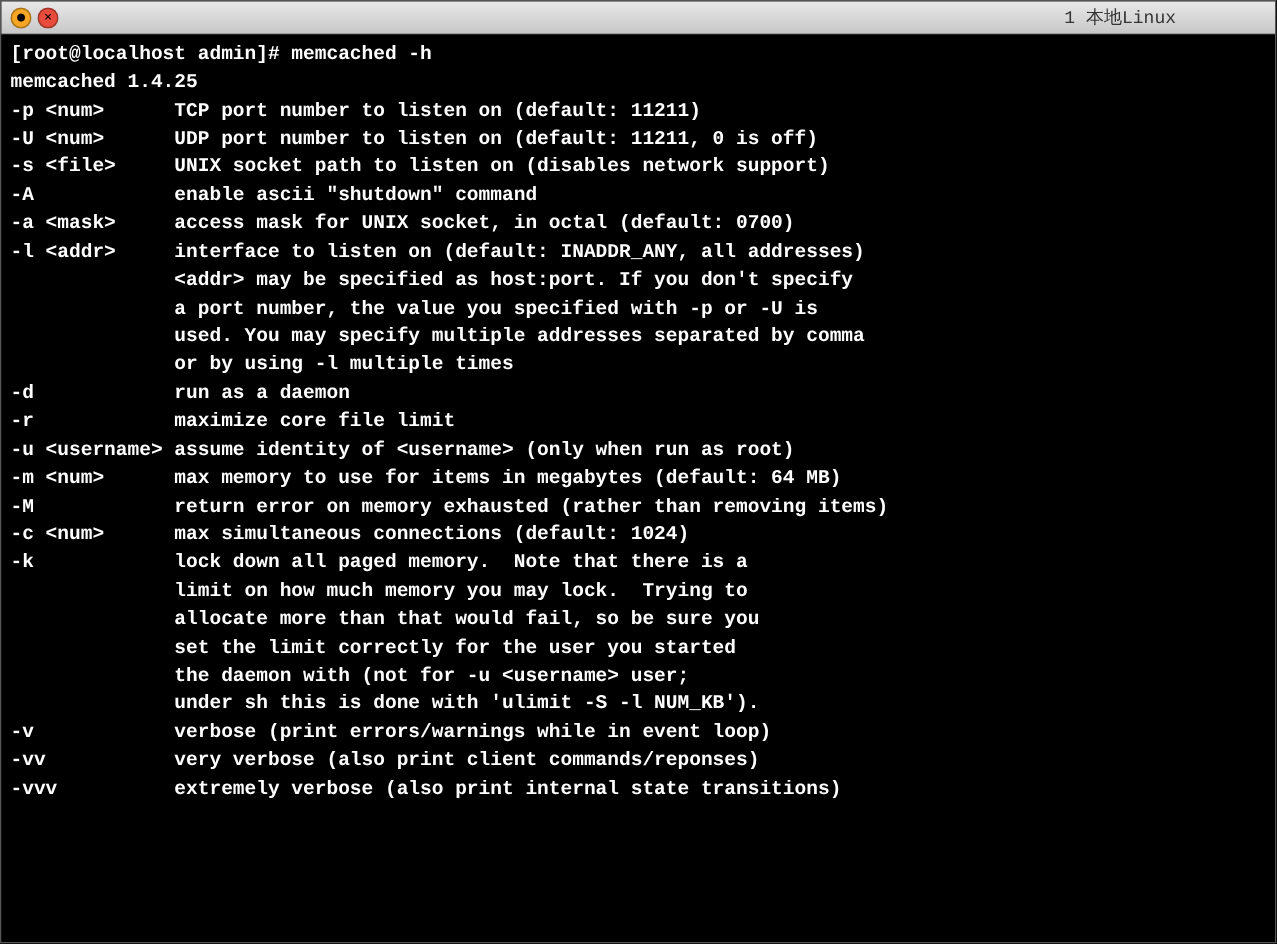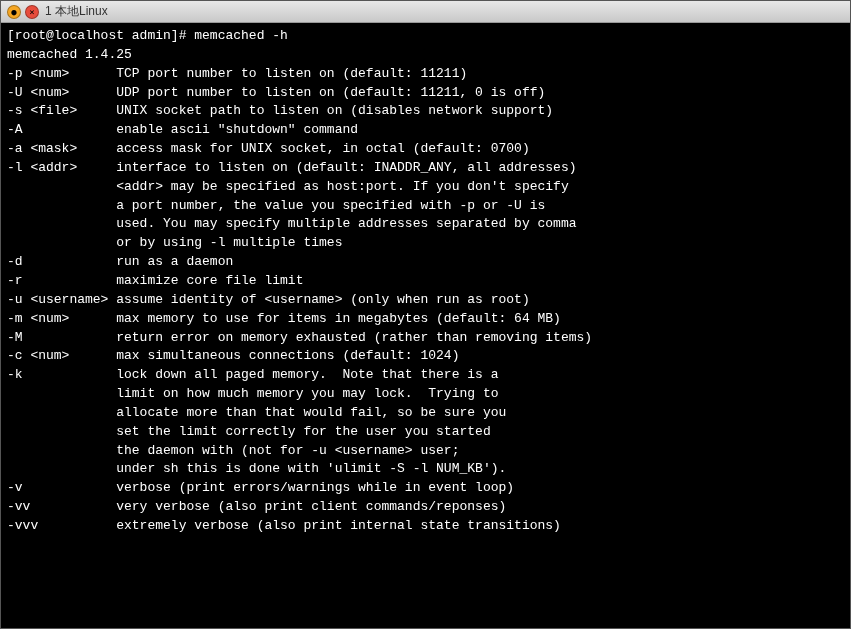--- a/index.html
+++ b/index.html
@@ -57,39 +57,40 @@
       background: #f5a623;
     }
 
     .tb-btn-red {
       background: #e74c3c;
     }
 
     .titlebar-title {
       font-size: 12px;
       color: #333;
-      font-family: Liberation Sans, sans-serif;
+      font-family: Liberation Mono, monospace;
       flex: 1;
-      text-align: left;
+      text-align: right;
       margin-right: 60px;
     }
 
     .terminal {
       background: #000;
       flex: 1;
       padding: 4px 6px;
       overflow: hidden;
     }
 
     .terminal pre {
       color: #fff;
       font-family: 'Courier New', Courier, monospace;
       font-size: 13px;
       line-height: 1.45;
       white-space: pre;
+      font-weight: bold;
     }
   </style>
 </head>
 <body>
 
 <div class="window">
   <div class="titlebar">
     <div class="titlebar-buttons">
       <div class="tb-btn tb-btn-yellow">●</div>
       <div class="tb-btn tb-btn-red">×</div>

